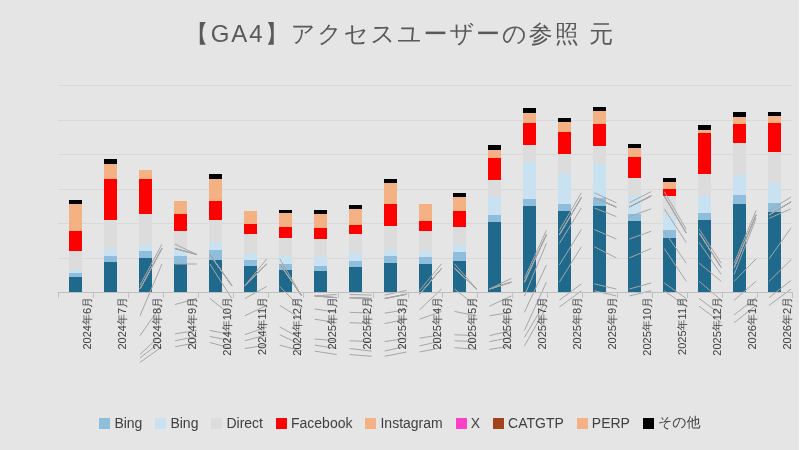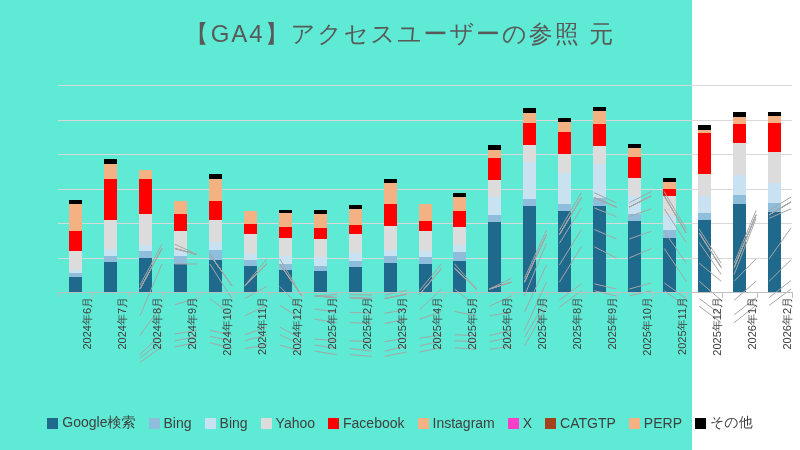--- a/index.html
+++ b/index.html
@@ -4,22 +4,22 @@
 <style>
   html,body{margin:0;padding:0;}
   body{
     width:800px;height:450px;
     background:#ffffff;
     font-family:"Liberation Sans","DejaVu Sans",sans-serif;
     overflow:hidden;
     position:relative;
   }
   #chart-root{
-    position:absolute;left:0;top:0;width:692px;height:450px;
-    background:#5eead4;
+    position:absolute;left:0;top:0;width:799px;height:450px;
+    background:#e5e5e5;
   }
   
   #chart-title{
     position:absolute;
     left:0;top:18px;width:800px;
     text-align:center;
     font-size:24px;
     letter-spacing:2px;
     color:#595959;
     font-weight:400;
@@ -541,34 +541,30 @@
       <div class="xlabel" style="left: 546.762px;">2025年9月</div>
       <div class="xlabel" style="left: 581.714px;">2025年10月</div>
       <div class="xlabel" style="left: 616.667px;">2025年11月</div>
       <div class="xlabel" style="left: 651.619px;">2025年12月</div>
       <div class="xlabel" style="left: 686.571px;">2026年1月</div>
       <div class="xlabel" style="left: 721.524px;">2026年2月</div>
     </div>
 
   <div id="legend">
       <div class="legend-item">
-        <span class="legend-swatch" style="background: rgb(31, 106, 140);"></span>
-        <span class="legend-label">Google検索</span>
-      </div>
-      <div class="legend-item">
         <span class="legend-swatch" style="background: rgb(143, 190, 221);"></span>
         <span class="legend-label">Bing</span>
       </div>
       <div class="legend-item">
         <span class="legend-swatch" style="background: rgb(201, 226, 242);"></span>
         <span class="legend-label">Bing</span>
       </div>
       <div class="legend-item">
         <span class="legend-swatch" style="background: rgb(220, 220, 220);"></span>
-        <span class="legend-label">Yahoo</span>
+        <span class="legend-label">Direct</span>
       </div>
       <div class="legend-item">
         <span class="legend-swatch" style="background: rgb(255, 0, 0);"></span>
         <span class="legend-label">Facebook</span>
       </div>
       <div class="legend-item">
         <span class="legend-swatch" style="background: rgb(244, 177, 131);"></span>
         <span class="legend-label">Instagram</span>
       </div>
       <div class="legend-item">

